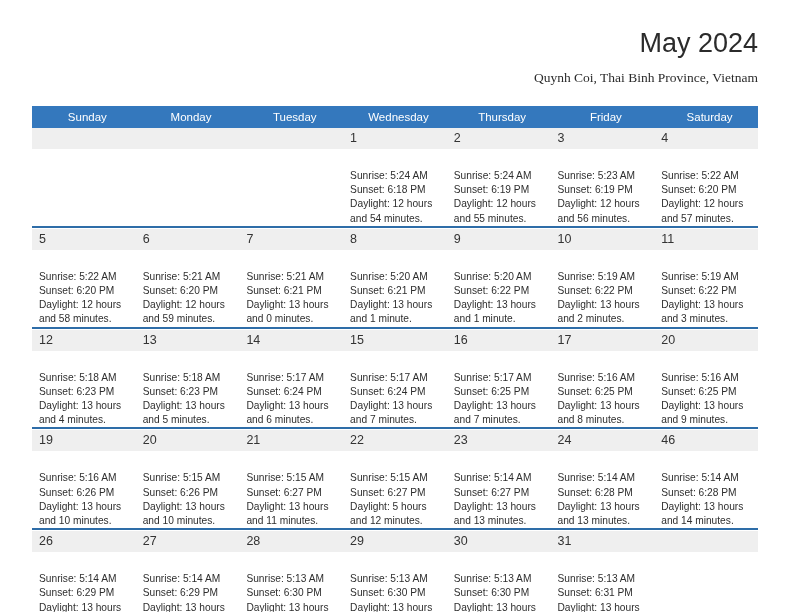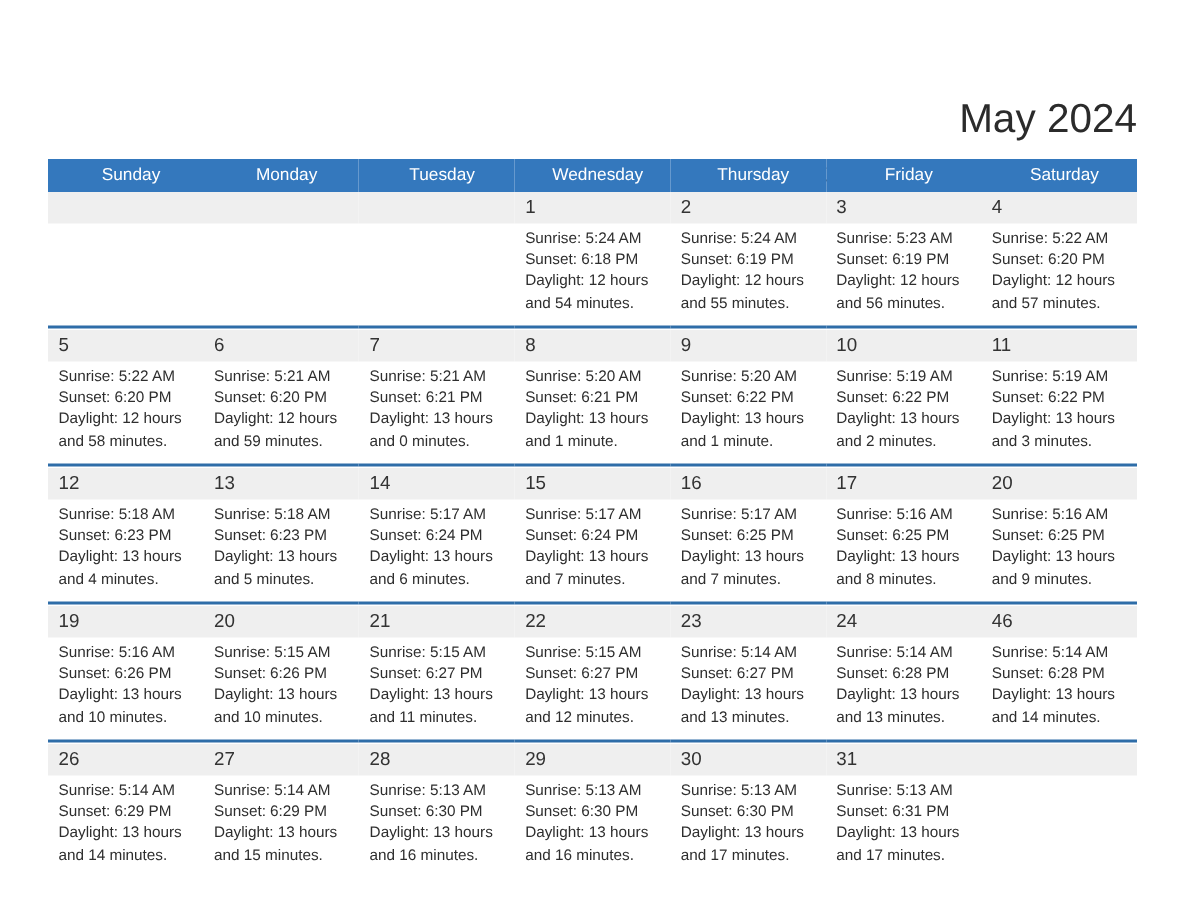--- a/index.html
+++ b/index.html
@@ -53,21 +53,20 @@
   .title-block {
     position: absolute;
     right: 0; top: 0;
     text-align: right;
   }
   .cal-title {
     font-size: 27px;
     color: #2b2b2b;
     line-height: 34px;
     white-space: nowrap;
-    margin-top: 36px;
   }
   .cal-subtitle {
     font-size: 13.5px;
     color: #2b2b2b;
     line-height: 20px;
     margin-top: 8px;
     white-space: nowrap;
     font-family: Liberation Serif, serif;
   }
 
@@ -110,20 +109,21 @@
     height: 21px;
   }
   .daynum.empty {
     color: transparent;
   }
   .events {
     padding: 4px 6px 0 7px;
     font-size: 10.2px;
     color: #2e2e2e;
     line-height: 14.2px;
+    margin-top: 16px;
   }
   .events div { white-space: nowrap; }
   .events .wrapline { white-space: normal; }
 </style>
 </head>
 <body>
 
 <div id="page">
 
   <div class="header">
@@ -340,21 +340,21 @@
               <div>Sunrise: 5:15 AM</div>
               <div>Sunset: 6:27 PM</div>
               <div class="wrapline">Daylight: 13 hours and 11 minutes.</div>
             </div>
           </td>
           <td>
             <div class="daynum">22</div>
             <div class="events">
               <div>Sunrise: 5:15 AM</div>
               <div>Sunset: 6:27 PM</div>
-              <div class="wrapline">Daylight: 13 hours and 12 minutes.</div>
+              <div class="wrapline">Daylight: 5 hours and 12 minutes.</div>
             </div>
           </td>
           <td>
             <div class="daynum">23</div>
             <div class="events">
               <div>Sunrise: 5:14 AM</div>
               <div>Sunset: 6:27 PM</div>
               <div class="wrapline">Daylight: 13 hours and 13 minutes.</div>
             </div>
           </td>

